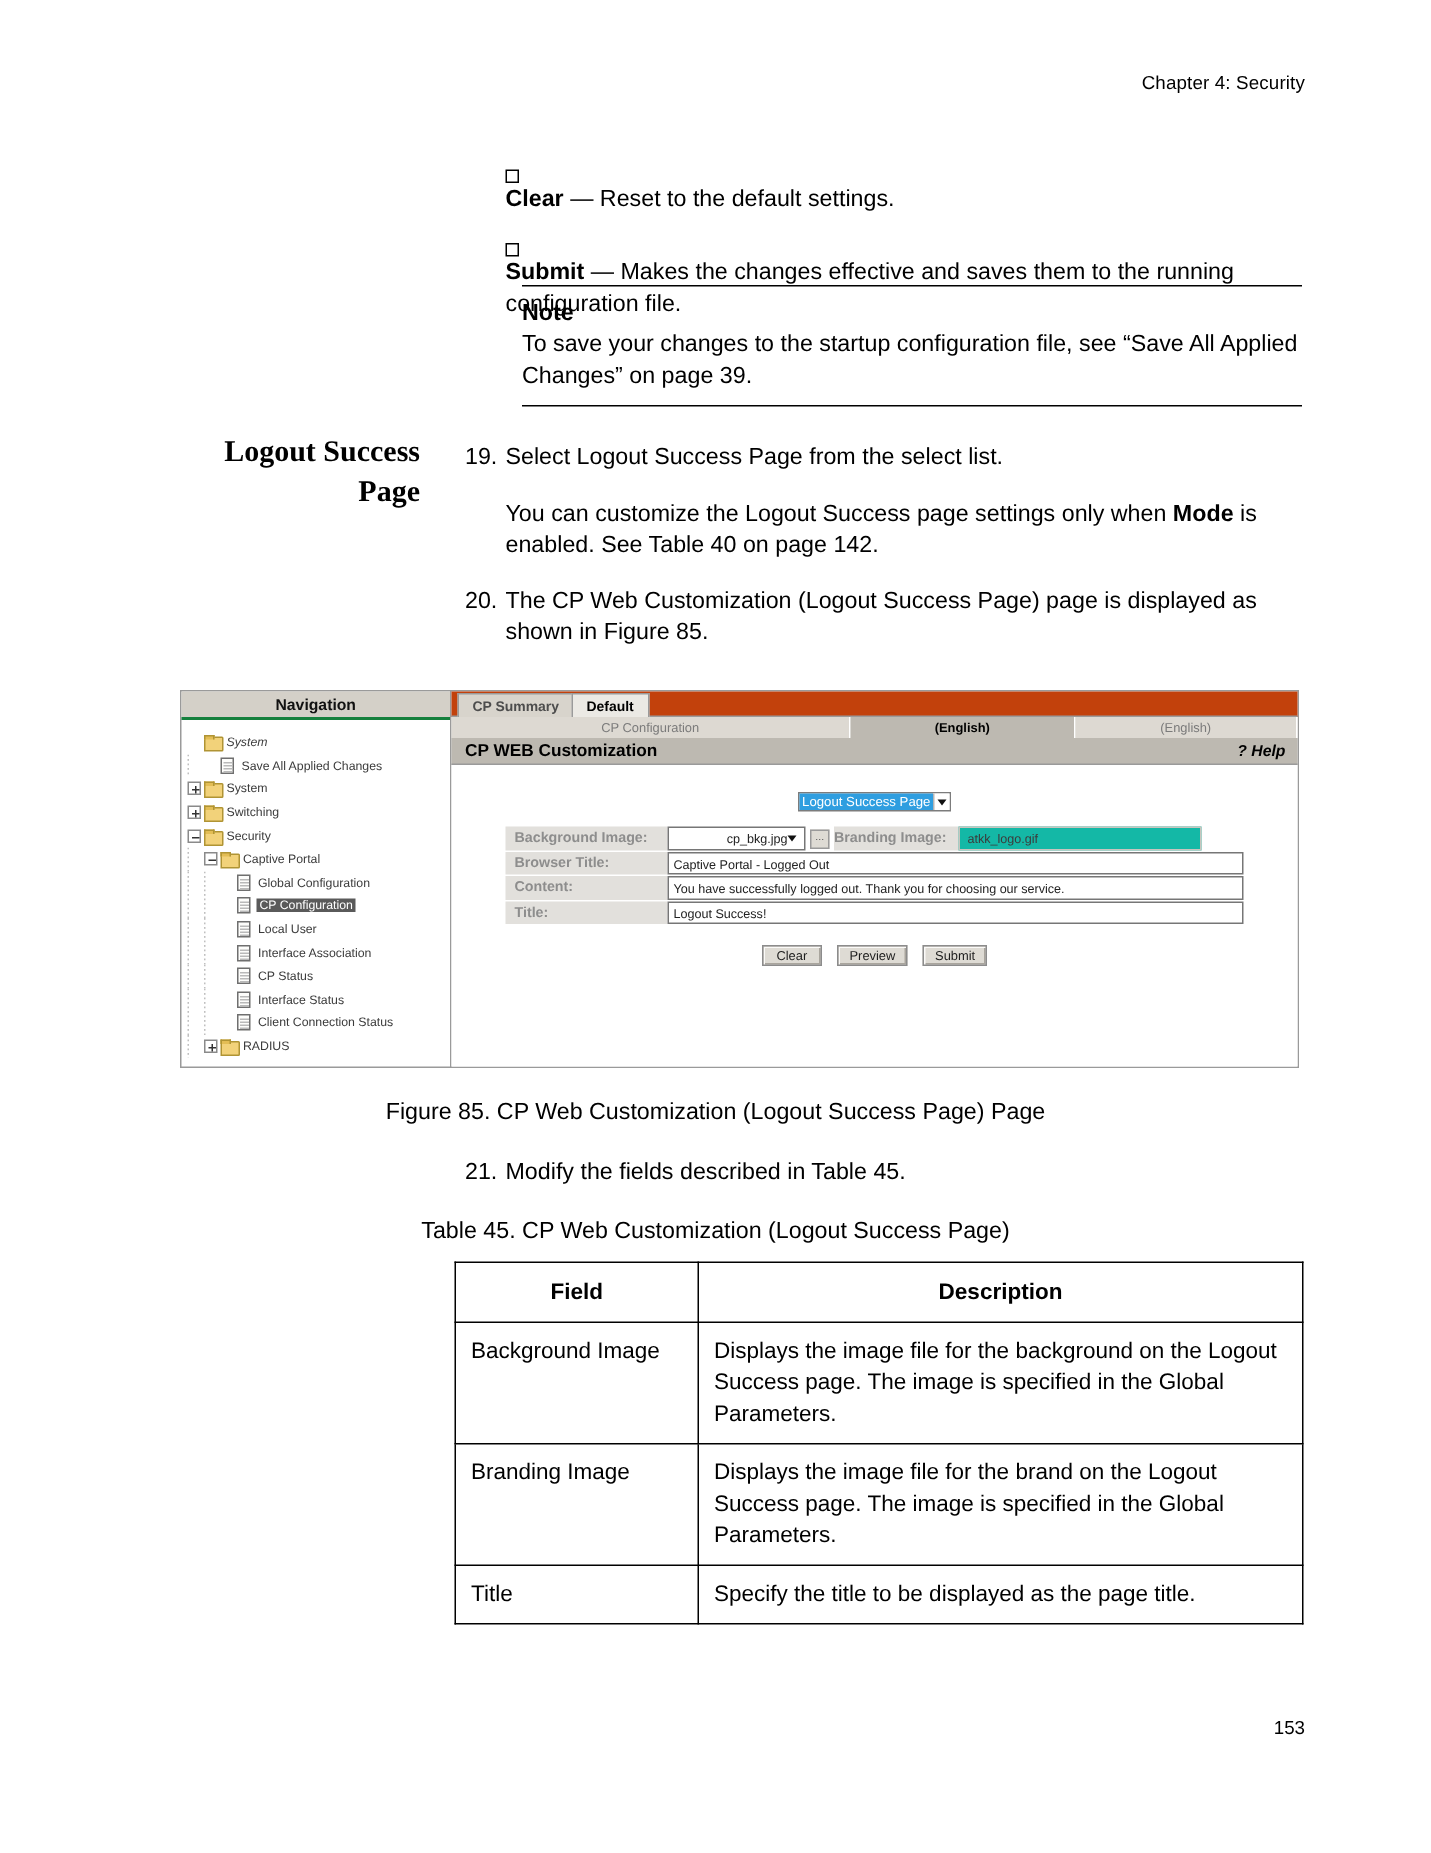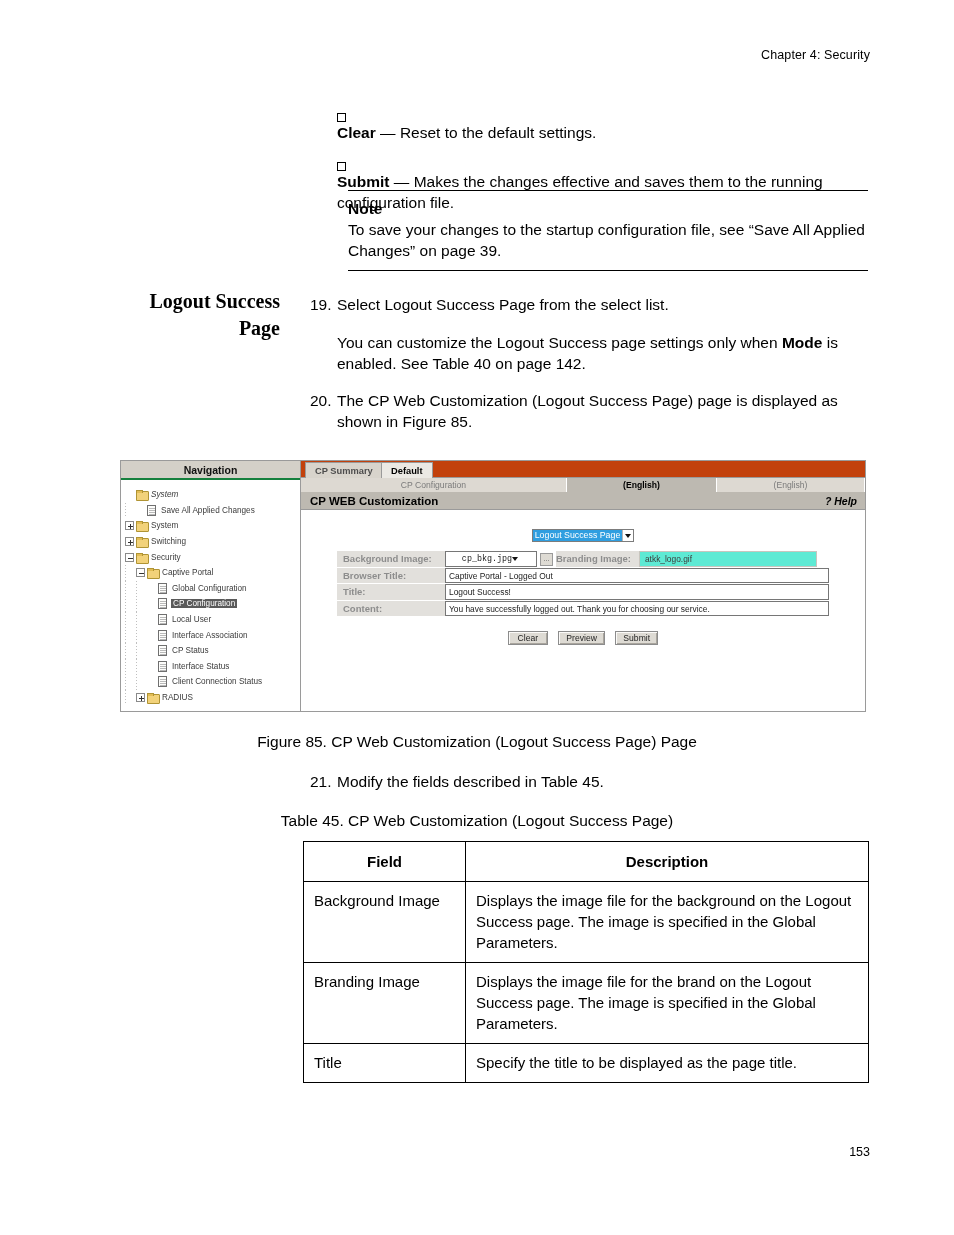--- a/index.html
+++ b/index.html
@@ -174,37 +174,36 @@
   }
   .fval{ flex:1; display:flex; align-items:center; }
   .inp{
     flex:1; height:15.5px; border:1px solid #767676; background:#fff;
     font-size:8.4px; line-height:14px; padding-left:3px; color:#222;
     overflow:hidden; white-space:nowrap;
   }
   .selbox{
     width:92px; height:15.5px; border:1px solid #767676; background:#fff;
     display:flex; align-items:center; font-size:8.4px; color:#222; padding-left:3px;
-    justify-content:center;
-    font-family:Liberation Mono, monospace;
+    justify-content:flex-end;
   }
   .selbox i{
     display:block;width:0;height:0;border-left:3.2px solid transparent;
     border-right:3.2px solid transparent;border-top:4px solid #111;margin-right:5px;
   }
   .dotbtn{
     width:13px;height:13px;margin:1px 3px 0 3px;background:#dedbd4;
     border:1px solid #9a9a9a;font-size:7px;line-height:9px;text-align:center;color:#555;
   }
   .sublabel{
     font-size:9.5px;font-weight:bold;color:#8d8d8d;
     background:#e2e0dc;line-height:15.5px;padding:0 8px 0 0;
   }
   .robox{
-    width:178px;height:15.5px;background:#5eead4;border:1px solid #c8c5be;
+    width:162px;height:15.5px;background:#14b8a6;border:1px solid #c8c5be;
     font-size:8.4px;line-height:14px;padding-left:5px;color:#3c3c3c;
   }
   .grayfill{ background:#e2e0dc; flex:1; }
 
   .btnrow{ text-align:center; margin-top:11px; }
   .btn{
     display:inline-block; min-width:40px; height:14px; line-height:13px;
     font-size:8.6px; background:#dedbd4; border:1px solid #8c8c8c;
     color:#1e1e1e; margin:0 3px; padding:0 7px;
     box-shadow: inset 1px 1px 0 #fbfaf8, inset -1px -1px 0 #a9a59d;
@@ -412,30 +411,30 @@
         </div>
 
         <div class="frow">
           <div class="flabel">Browser Title:</div>
           <div class="fval">
             <span class="inp">Captive Portal - Logged Out</span>
           </div>
         </div>
 
         <div class="frow">
+          <div class="flabel">Content:</div>
+          <div class="fval">
+            <span class="inp">You have successfully logged out. Thank you for choosing our service.</span>
+          </div>
+        </div>
+
+        <div class="frow">
           <div class="flabel">Title:</div>
           <div class="fval">
             <span class="inp">Logout Success!</span>
-          </div>
-        </div>
-
-        <div class="frow">
-          <div class="flabel">Content:</div>
-          <div class="fval">
-            <span class="inp">You have successfully logged out. Thank you for choosing our service.</span>
           </div>
         </div>
 
         <div class="btnrow">
           <span class="btn">Clear</span>
           <span class="btn">Preview</span>
           <span class="btn">Submit</span>
         </div>
 
       </div>

